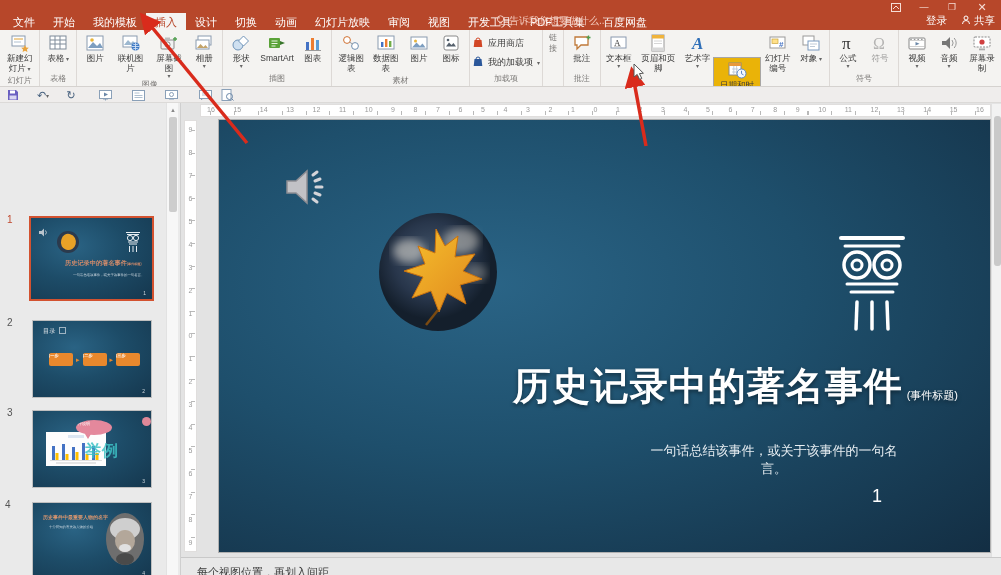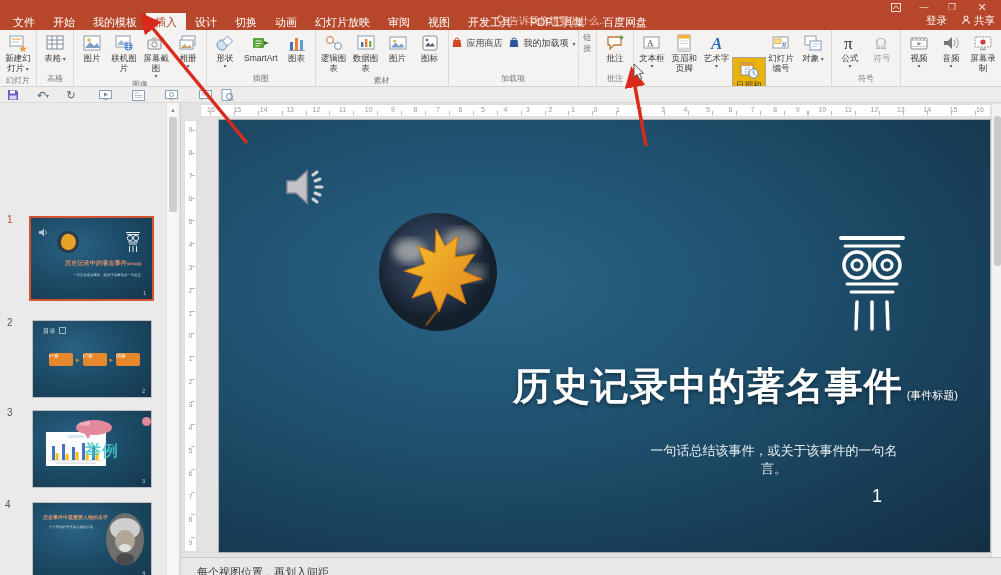--- a/index.html
+++ b/index.html
@@ -26,21 +26,21 @@
   .rbtns{flex:1;display:flex;align-items:flex-start;}
   .rbtn{display:flex;flex-direction:column;align-items:center;padding:2px 3px 0 3px;min-width:32px;cursor:pointer;}
   .rbtn .ricon{height:20px;display:flex;align-items:center;justify-content:center;}
   .rlabel{font-size:8.5px;color:#3b3b3b;text-align:center;line-height:1.15;max-width:44px;margin-top:1px;}
   .rlabel.w3{max-width:30px;}
   .has-caret .rlabel::after{content:" ▾";font-size:6px;color:#666;}
   .caret-below::after{content:"▾";font-size:6px;color:#666;line-height:4px;}
   .rgroup-label{font-size:8px;color:#7c7a78;text-align:center;padding:1px 0 2px 0;}
   .rbtn.disabled{filter:grayscale(1);opacity:.5;}
   .rbtn.pressed{background:#eab308;outline:1px solid #a8a6a4;margin-top:27px;}
-  .stackgrp{display:flex;flex-direction:row;justify-content:flex-start;gap:5px;padding-top:5px;}
+  .stackgrp{display:flex;flex-direction:column;justify-content:flex-start;gap:5px;padding-top:5px;}
   .srow{display:flex;align-items:center;gap:4px;font-size:9px;color:#3b3b3b;cursor:pointer;white-space:nowrap;}
 
   
   .qat{position:absolute;left:0;top:87px;width:1001px;height:16px;background:#efedec;border-bottom:1px solid #dcdad8;}
   .qbtn{position:absolute;top:1px;width:18px;height:14px;display:flex;align-items:center;justify-content:center;
         font-size:11px;color:#47617e;cursor:pointer;}
 
   
   .thumbpanel{position:absolute;left:0;top:103px;width:181px;height:472px;background:#eaeaea;border-right:1px solid #cfcfcf;}
   .tnum{position:absolute;font-size:10px;color:#555;width:18px;text-align:left;left:7px;}

